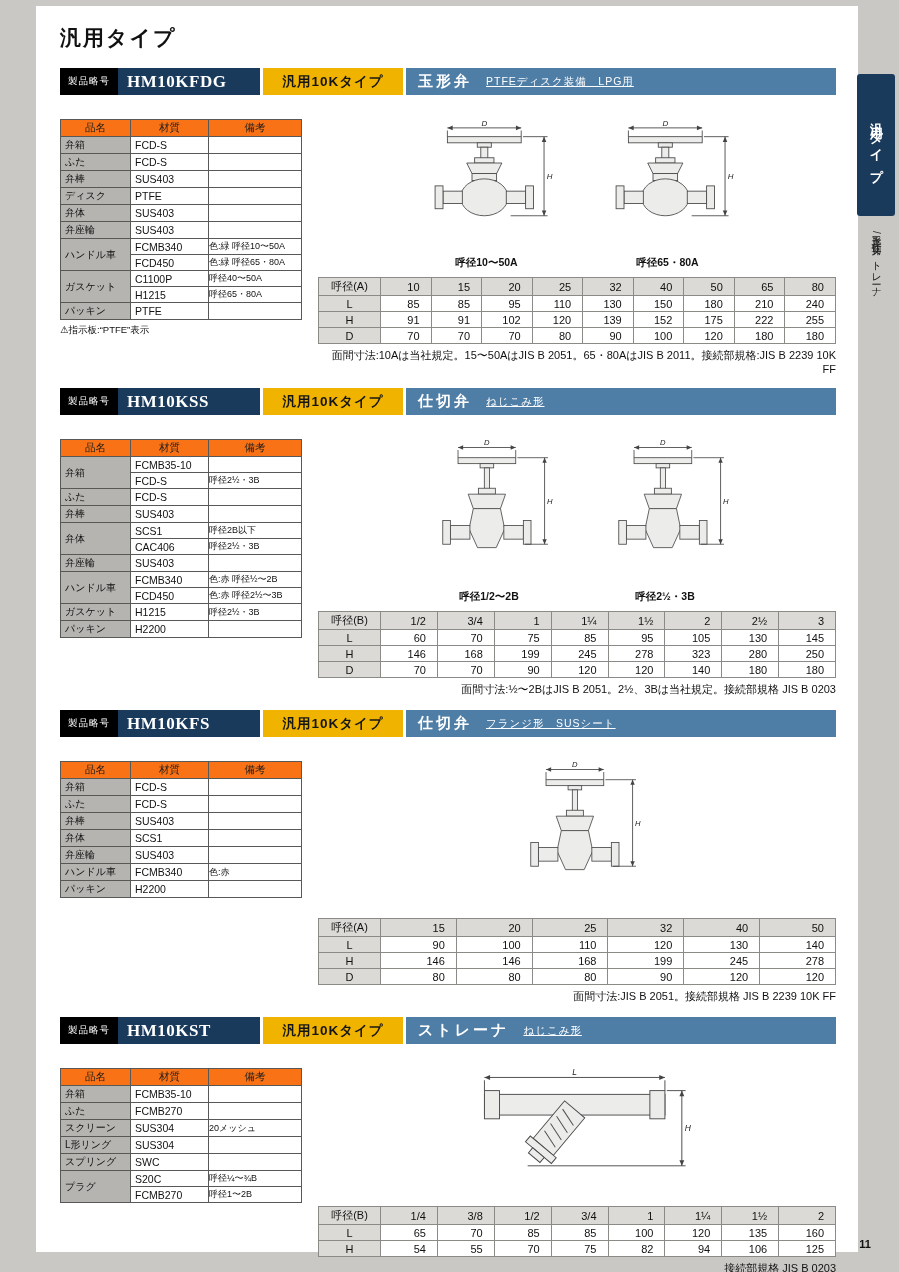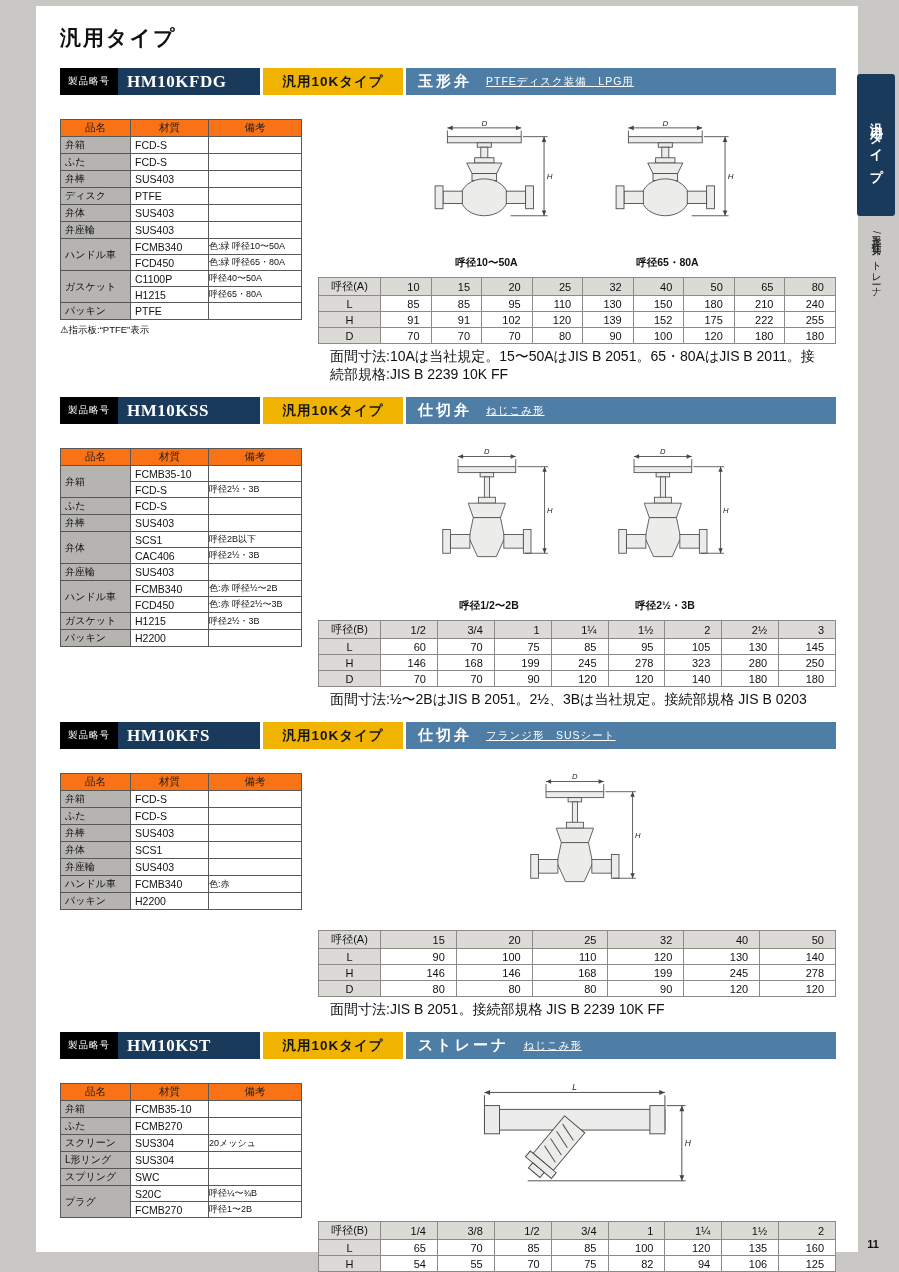--- a/index.html
+++ b/index.html
@@ -44,31 +44,31 @@
   .drawings { display:flex; justify-content:center; align-items:flex-end; gap:36px; }
   .drawing { margin:0; text-align:center; }
   .drawing figcaption { font-size:10.5px; font-weight:bold; margin-top:1px; }
   .drawing figcaption:empty { display:none; }
 
   table.dims { border-collapse:collapse; width:100%; table-layout:fixed; font-size:11px; margin-top:7px; }
   table.dims th, table.dims td { border:1px solid #8b8a87; padding:1px 11px 1px 2px; height:16px; font-weight:normal; text-align:right; }
   table.dims th { background:#dbdad6; }
   table.dims th.corner, table.dims th.rowlab { text-align:center; padding:1px 2px; }
   table.dims td { background:#fff; }
-  .dim-note { font-size:14px; margin:4px 12px 0; }
+  .dim-note { font-size:11px; margin:4px 0 0;text-align:right; }
   .dim-note:empty { display:none; }
 
   .side-tab { position:absolute; left:857px; top:74px; width:38px; height:142px;
     background:var(--navy,#1a3a5c); color:#fff; writing-mode:vertical-rl;
     display:flex; align-items:center; justify-content:center;
     font-size:13px; font-weight:bold; letter-spacing:4px; border-radius:3px; }
   .side-sub { position:absolute; left:859px; top:228px; width:34px; height:280px;
     color:#222; writing-mode:vertical-rl; display:flex; align-items:center; justify-content:flex-start;
     font-size:10px; letter-spacing:1px; }
-  .page-num { position:absolute; right:20px; bottom:22px; font-size:11px; font-weight:bold; }
+  .page-num { position:absolute; right:28px; bottom:22px; font-size:11px; font-weight:bold; }
 </style>
 </head>
 <body>
 
 <div class="paper">
   <h1 class="page-title">汎用タイプ</h1>
 
   <section class="product">
     <header class="sec-header">
       <span class="h-prefix">製品略号</span>

